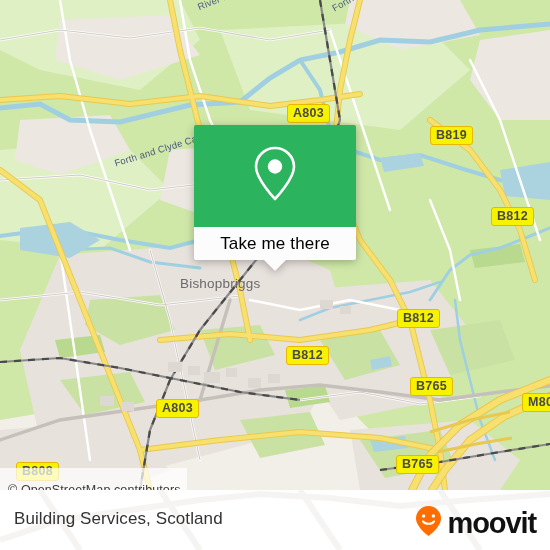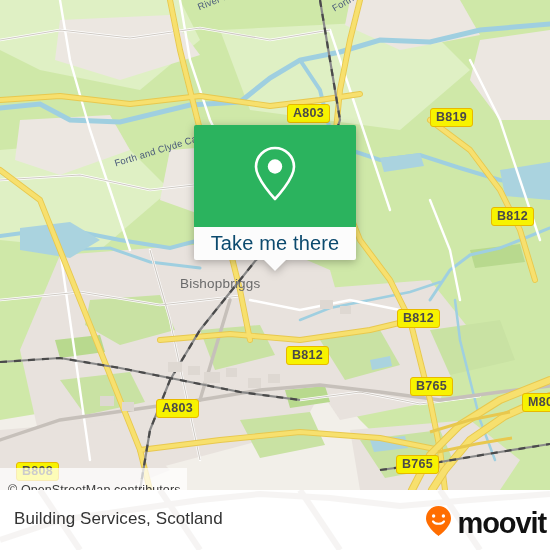--- a/index.html
+++ b/index.html
@@ -33,42 +33,42 @@
     display:flex;align-items:center;justify-content:center;
     border-radius:2px 2px 0 0;
   }
   #card-bot{
     height:33px;background:#fcfcfc;
     display:flex;align-items:center;justify-content:center;
     border-radius:0 0 2px 2px;
     position:relative;
   }
   #card-label{
-    font-size:20px;color:#0c4a6e;letter-spacing:.15px;
+    font-size:17px;color:#000000;letter-spacing:.15px;
   }
   #card-tail{
     position:absolute;left:50%;bottom:-11px;margin-left:-11px;
     width:0;height:0;
     border-left:11px solid transparent;
     border-right:11px solid transparent;
     border-top:11px solid #fcfcfc;
   }
 
   
   #footer{
     position:absolute;left:0;top:490px;width:550px;height:72px;
     background:#ffffff;overflow:hidden;
   }
   #footer-bg{position:absolute;left:0;top:-490px;opacity:.30;}
   #footer-title{
     position:absolute;left:14px;top:19px;
     font-size:17px;color:#333333;letter-spacing:.1px;
   }
   #logo{
-    position:absolute;right:4px;top:15px;
+    position:absolute;right:14px;top:15px;
     display:flex;align-items:center;gap:6px;
   }
   #logo-word{
     font-size:29px;font-weight:bold;color:#111111;
     letter-spacing:-1.1px;line-height:30px;
   }
 
   
   .shield{
     position:absolute;
@@ -240,21 +240,21 @@
       </g>
     </svg>
 
     <div class="waterlbl" style="left:196px;top:2px;transform:rotate(-22deg);transform-origin:0 0;">River Kelvin</div>
     <div class="waterlbl" style="left:113px;top:158px;transform:rotate(-17deg);transform-origin:0 0;">Forth and Clyde Canal</div>
     <div class="waterlbl" style="left:330px;top:4px;transform:rotate(-30deg);transform-origin:0 0;">Forth and Clyde Canal</div>
 
     <div class="placelbl" style="left:180px;top:276px;">Bishopbriggs</div>
 
     <div class="shield" style="left:287px;top:104px;">A803</div>
-    <div class="shield" style="left:430px;top:108px;">B819</div>
+    <div class="shield" style="left:430px;top:126px;">B819</div>
     <div class="shield" style="left:491px;top:207px;">B812</div>
     <div class="shield" style="left:397px;top:309px;">B812</div>
     <div class="shield" style="left:286px;top:346px;">B812</div>
     <div class="shield" style="left:410px;top:377px;">B765</div>
     <div class="shield" style="left:522px;top:393px;">M80</div>
     <div class="shield" style="left:396px;top:455px;">B765</div>
     <div class="shield" style="left:156px;top:399px;">A803</div>
     <div class="shield" style="left:16px;top:462px;">B808</div>
 
     <div id="attrib">© OpenStreetMap contributors</div>

